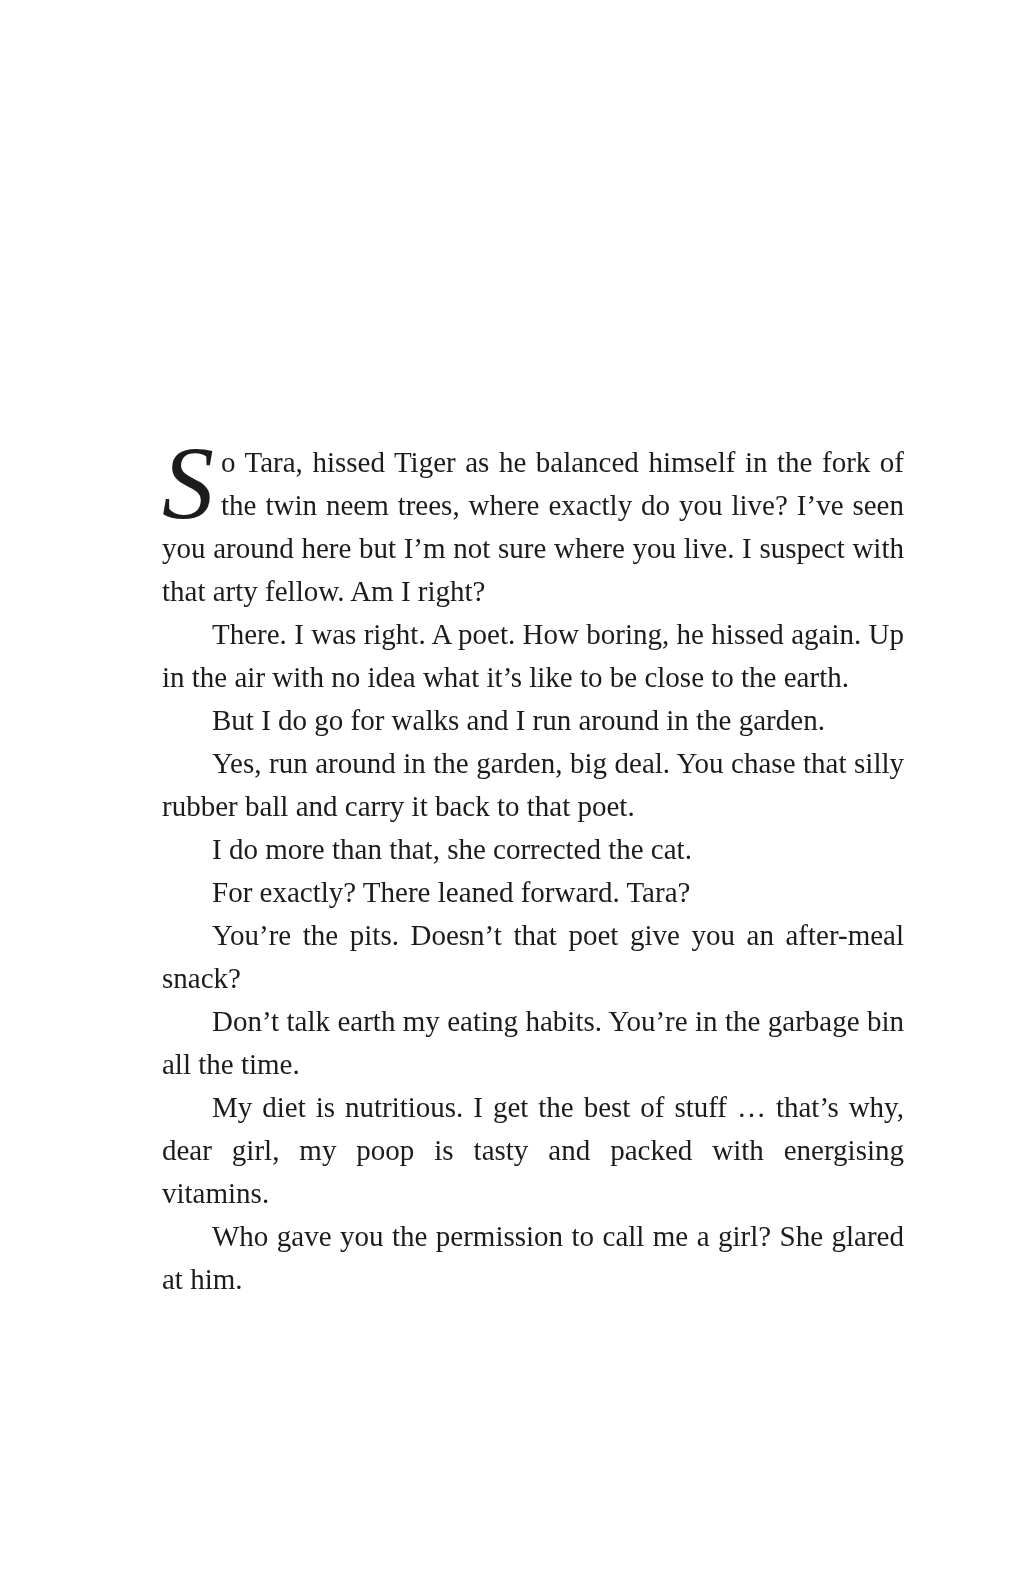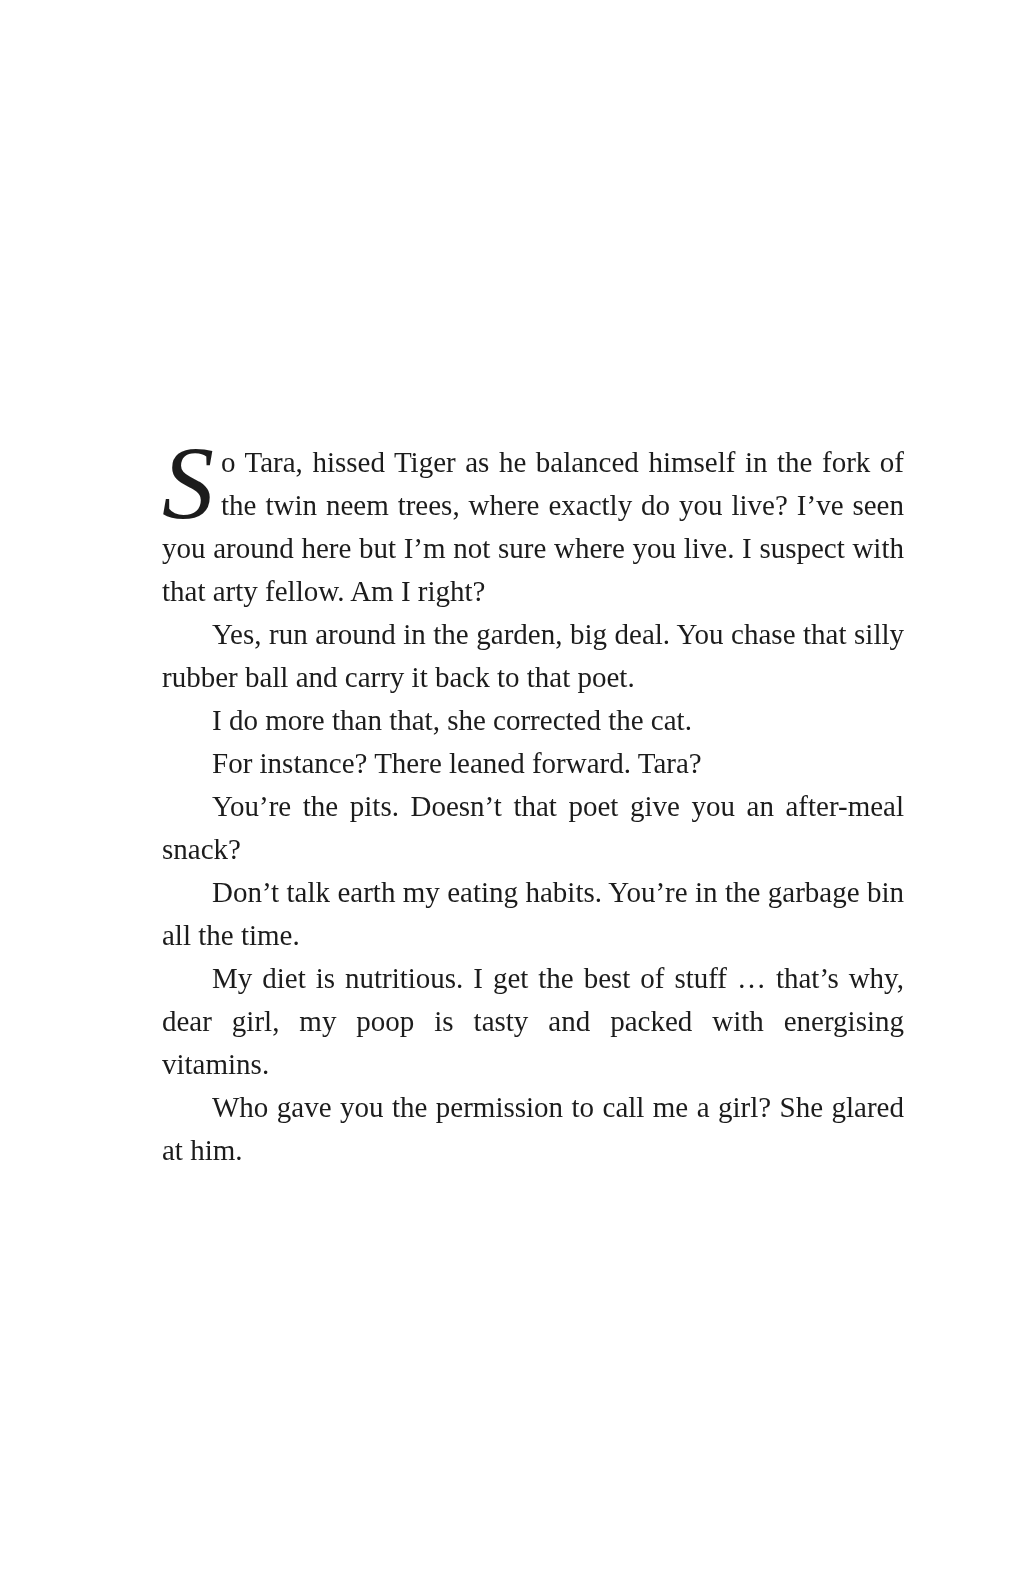--- a/index.html
+++ b/index.html
@@ -47,27 +47,29 @@
 </style>
 </head>
 <body>
 
 <div class="page">
   <div class="text-block">
 
     <p class="para first"><span class="drop-cap">S</span><span class="it">o Tara,</span><span class="ro"> hissed Tiger as he balanced himself in the fork of the twin neem trees, </span><span class="it">where exactly do you live? I’ve seen you around here but I’m not sure where you live. I suspect with that arty fellow. Am I right?</span></p>
 
 
+    <p class="para"><span class="it">There. I was right. A poet. How boring,</span><span class="ro"> he hissed again. </span><span class="it">Up in the air with no idea what it’s like to be close to the earth.</span></p>
 
+    <p class="para"><span class="it">But I do go for walks and I run around in the garden.</span></p>
 
     <p class="para"><span class="it">Yes, run around in the garden, big deal. You chase that silly rubber ball and carry it back to that poet.</span></p>
 
     <p class="para"><span class="it">I do more than that,</span><span class="ro"> she corrected the cat.</span></p>
 
-    <p class="para"><span class="it">For instance?</span><span class="ro"> There leaned forward. </span><span class="it">Tara?</span></p>
+    <p class="para"><span class="it">For exactly?</span><span class="ro"> There leaned forward. </span><span class="it">Tara?</span></p>
 
 
     <p class="para"><span class="it">You’re the pits. Doesn’t that poet give you an after-meal snack?</span></p>
 
     <p class="para"><span class="it">Don’t talk earth my eating habits. You’re in the garbage bin all the time.</span></p>
 
     <p class="para"><span class="it">My diet is nutritious. I get the best of stuff … that’s why, dear girl, my poop is tasty and packed with energising vitamins.</span></p>
 
     <p class="para"><span class="it">Who gave you the permission to call me a girl?</span><span class="ro"> She glared at him.</span></p>
 

